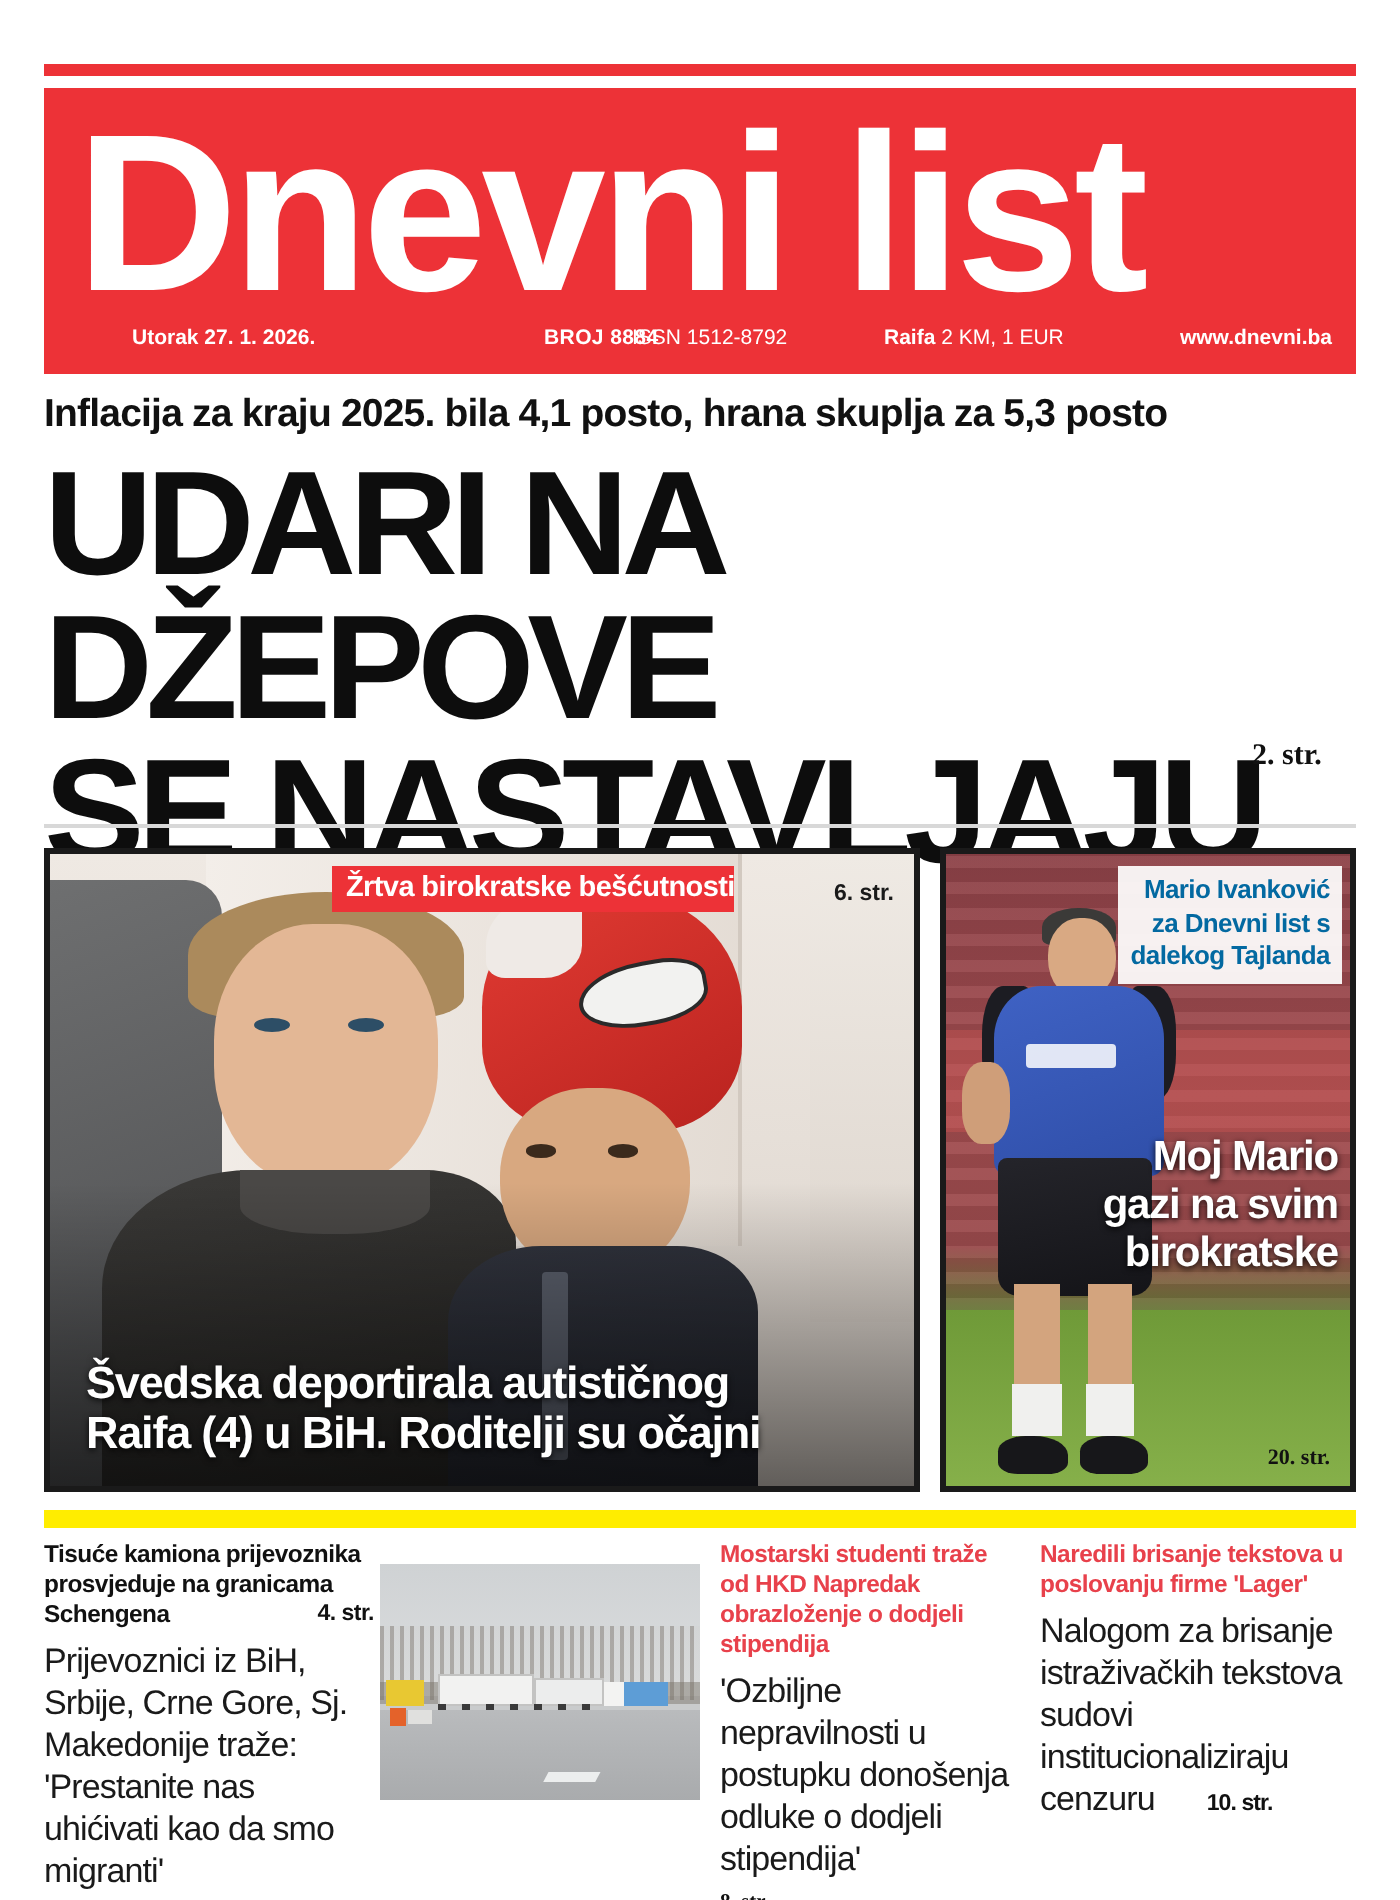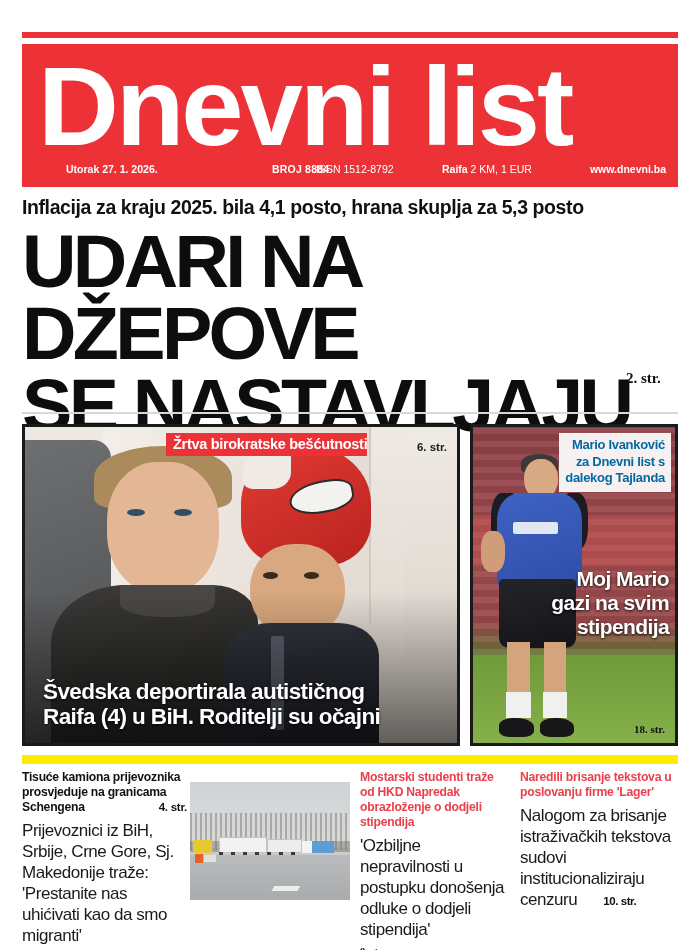--- a/index.html
+++ b/index.html
@@ -421,24 +421,24 @@
 
       <div class="tag-ivankovic">
         <span>Mario Ivanković</span><br>
         <span>za Dnevni list s</span><br>
         <span>dalekog Tajlanda</span>
       </div>
 
       <div class="cap-side">
         <span>Moj Mario</span><br>
         <span>gazi na svim</span><br>
-        <span>stipendija</span>
+        <span>birokratske</span>
       </div>
 
-      <div class="pageref-18">18. str.</div>
+      <div class="pageref-18">20. str.</div>
     </div>
   </div>
 
   <div class="yellow-bar"></div>
 
   <div class="bottom">
 
     <div class="col col-1">
       <div class="col-kicker">
         <span>Tisuće kamiona prijevoznika prosvjeduje na granicama Schengena</span>

